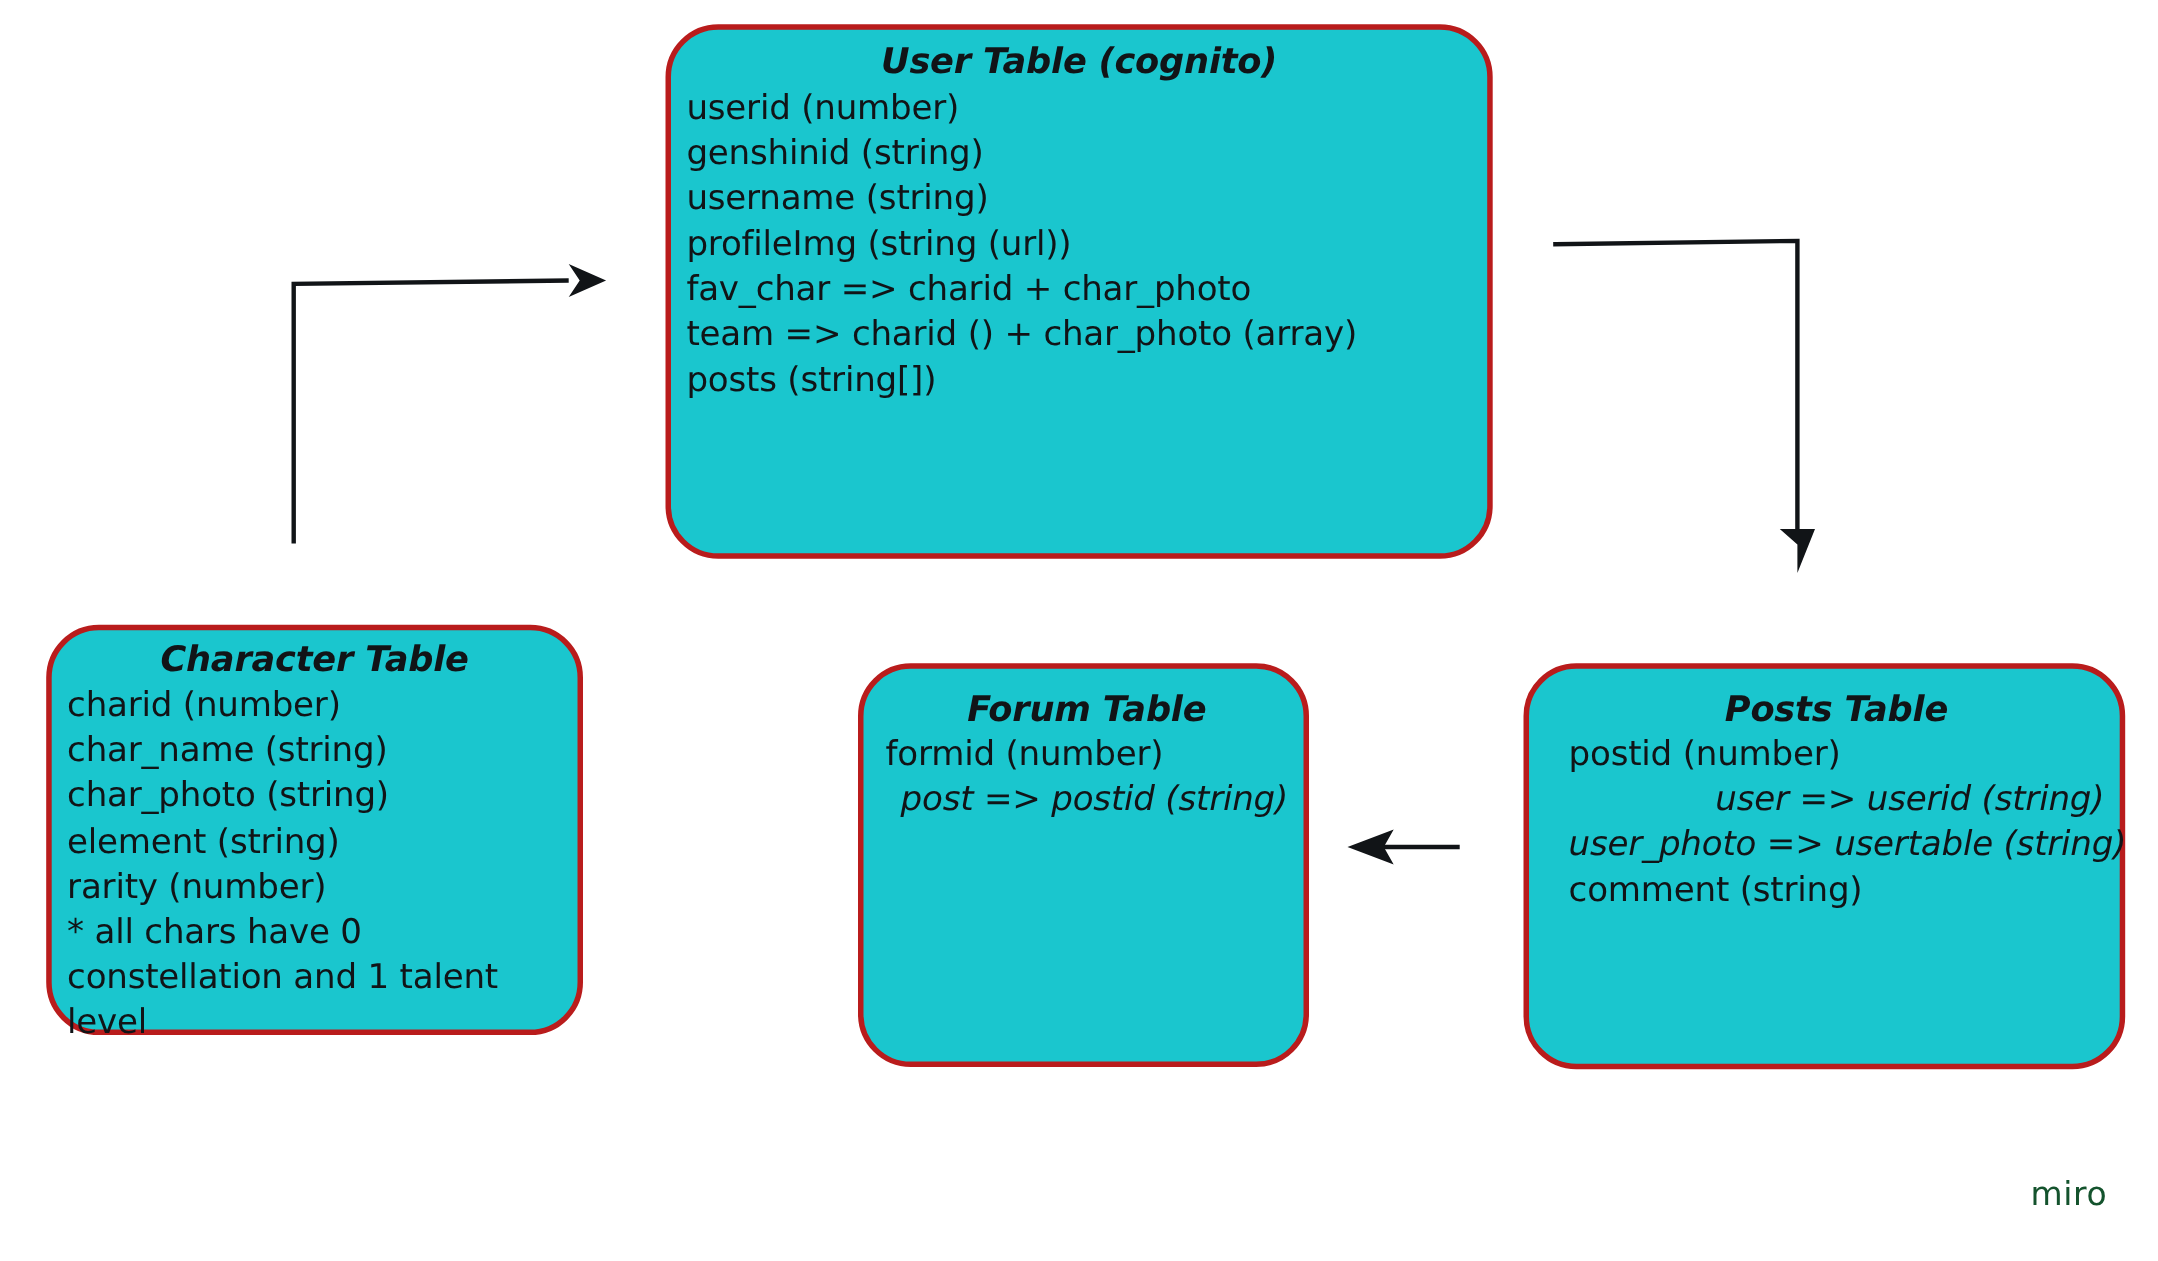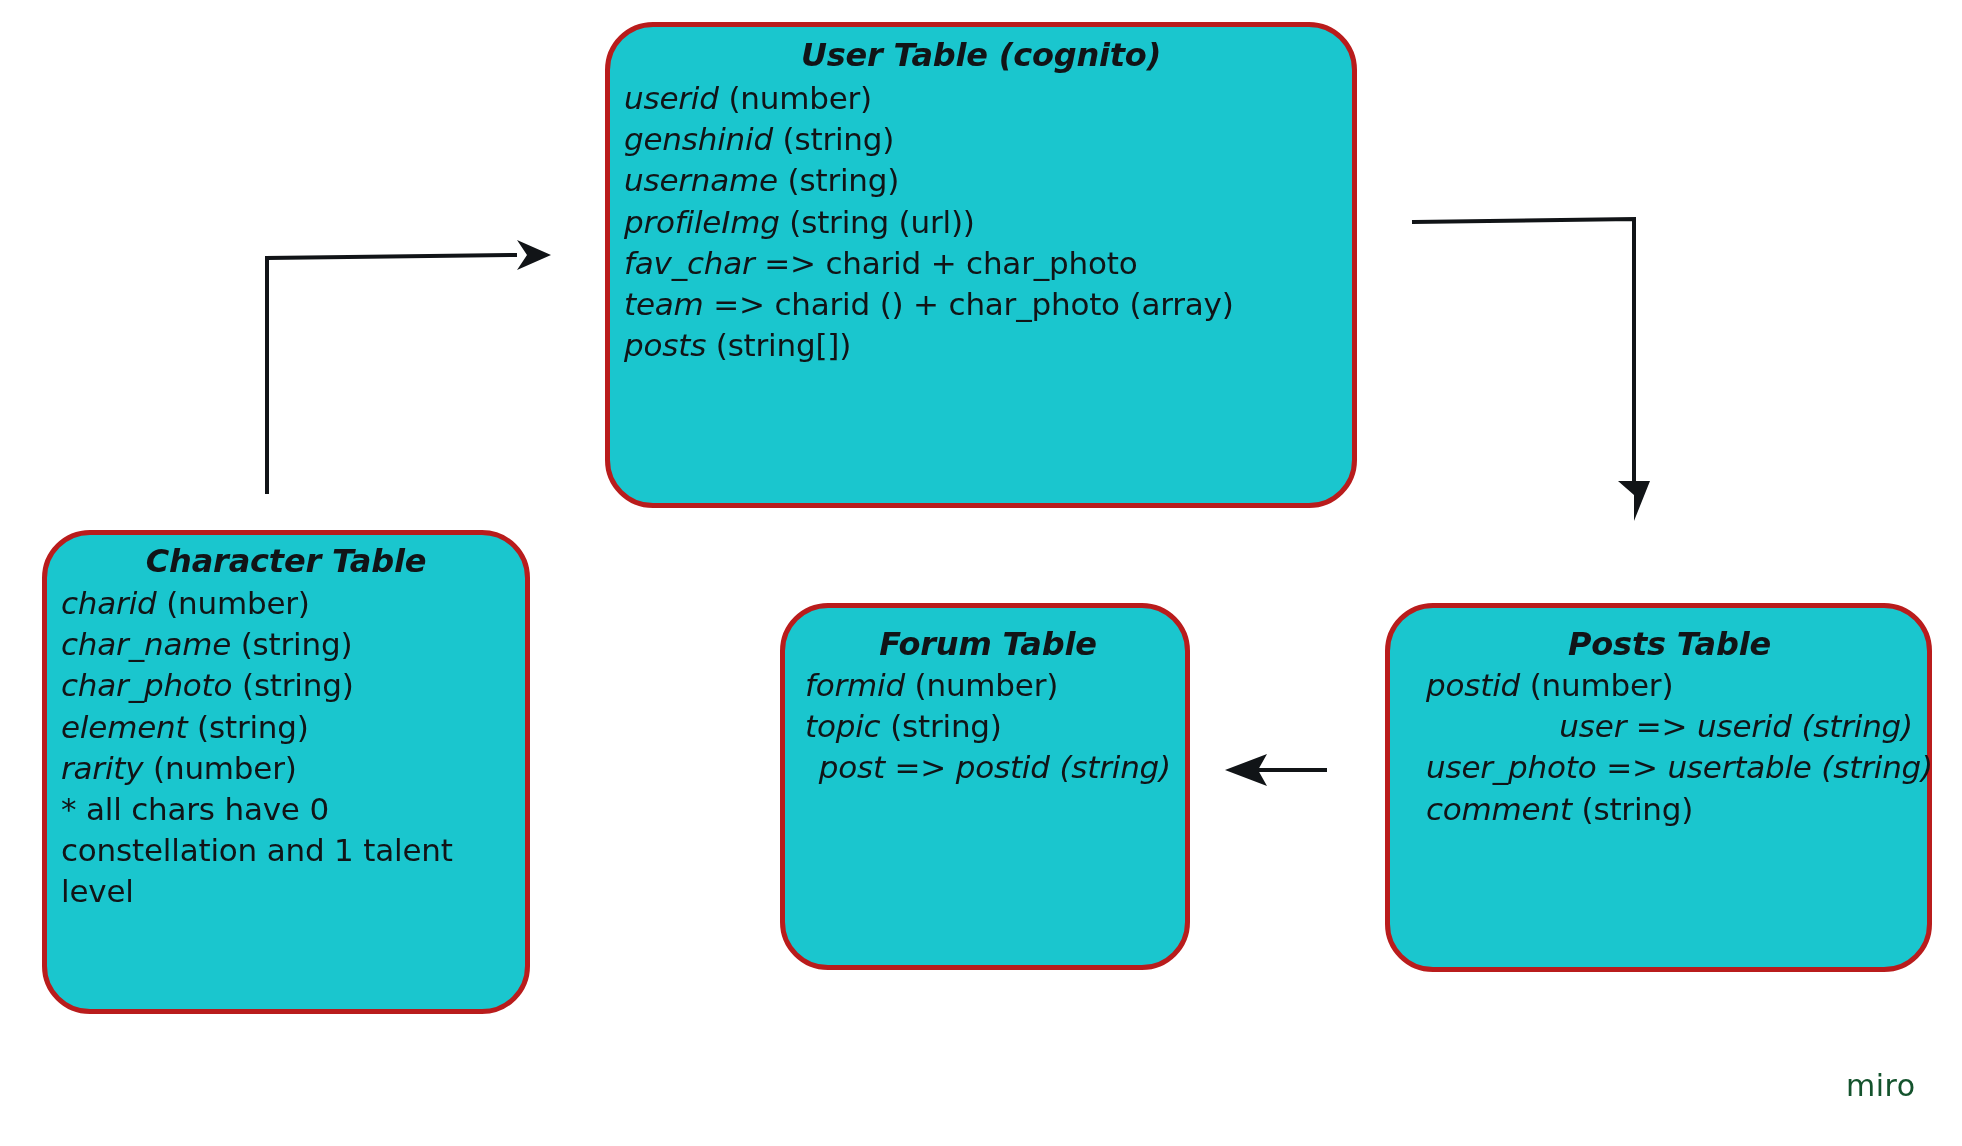--- a/index.html
+++ b/index.html
@@ -45,39 +45,38 @@
     list-style: none;
   }
   .field-row {
     font-size: 31px;
     line-height: 1.33;
     color: #111417;
     white-space: nowrap;
     letter-spacing: -0.2px;
   }
   .field-row .fname {
-    font-style: italic;
   }
   .field-row .ftype {
     font-style: normal;
   }
   .field-row.all-italic,
   .field-row.all-italic .ftype {
     font-style: italic;
     text-align: right;
   }
   .field-row.plain,
   .field-row.plain .fname,
   .field-row.plain .ftype {
     font-style: normal;
   }
 
   
   #box-user      { left: 605px;  top: 22px;   width: 752px;  height: 486px; }
-  #box-character { left: 42px;   top: 530px;  width: 488px;  height: 484px; padding-top: 6px; }
+  #box-character { left: 42px;   top: 568px;  width: 488px;  height: 373px; padding-top: 6px; }
   #box-forum     { left: 780px;  top: 603px;  width: 410px;  height: 367px; padding-top: 16px; padding-left: 20px; }
   #box-posts     { left: 1385px; top: 603px;  width: 547px;  height: 369px; padding-top: 16px; padding-left: 36px; }
 
   #box-user .table-title      { margin-bottom: 2px; }
   #box-character .table-title { margin-bottom: 1px; }
 
   
   .field-row.wrap-note {
     white-space: normal;
     line-height: 1.33;
@@ -132,21 +131,20 @@
       <li class="field-row"><span class="fname">element</span> <span class="ftype">(string)</span></li>
       <li class="field-row"><span class="fname">rarity</span> <span class="ftype">(number)</span></li>
       <li class="field-row plain wrap-note">* all chars have 0 constellation and 1 talent level</li>
     </ul>
   </div>
 
   <div class="table-box" id="box-forum">
     <div class="table-title">Forum Table</div>
     <ul class="field-list">
       <li class="field-row"><span class="fname">formid</span> <span class="ftype">(number)</span></li>
-      <li class="field-row"><span class="fname">topic</span> <span class="ftype">(string)</span></li>
       <li class="field-row all-italic"><span class="fname">post</span> <span class="ftype">=&gt; postid (string)</span></li>
     </ul>
   </div>
 
   <div class="table-box" id="box-posts">
     <div class="table-title">Posts Table</div>
     <ul class="field-list">
       <li class="field-row"><span class="fname">postid</span> <span class="ftype">(number)</span></li>
       <li class="field-row all-italic"><span class="fname">user</span> <span class="ftype">=&gt; userid (string)</span></li>
       <li class="field-row all-italic"><span class="fname">user_photo</span> <span class="ftype">=&gt; usertable (string)</span></li>

